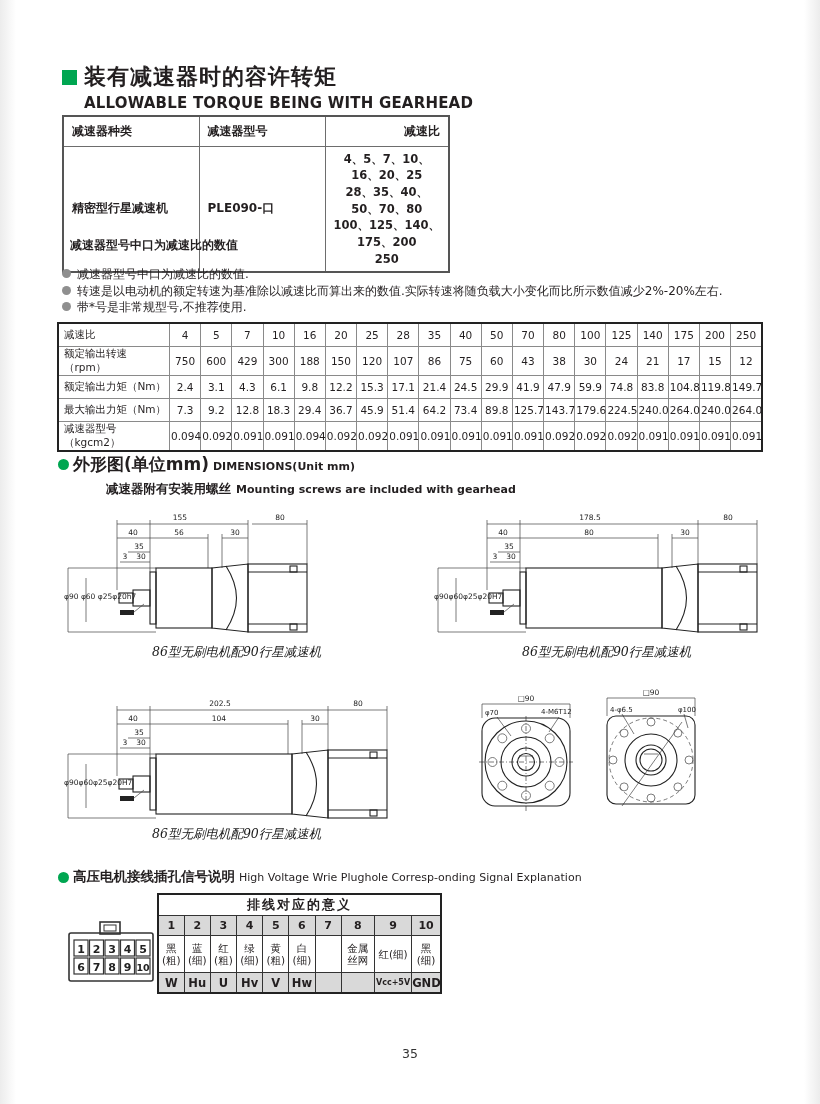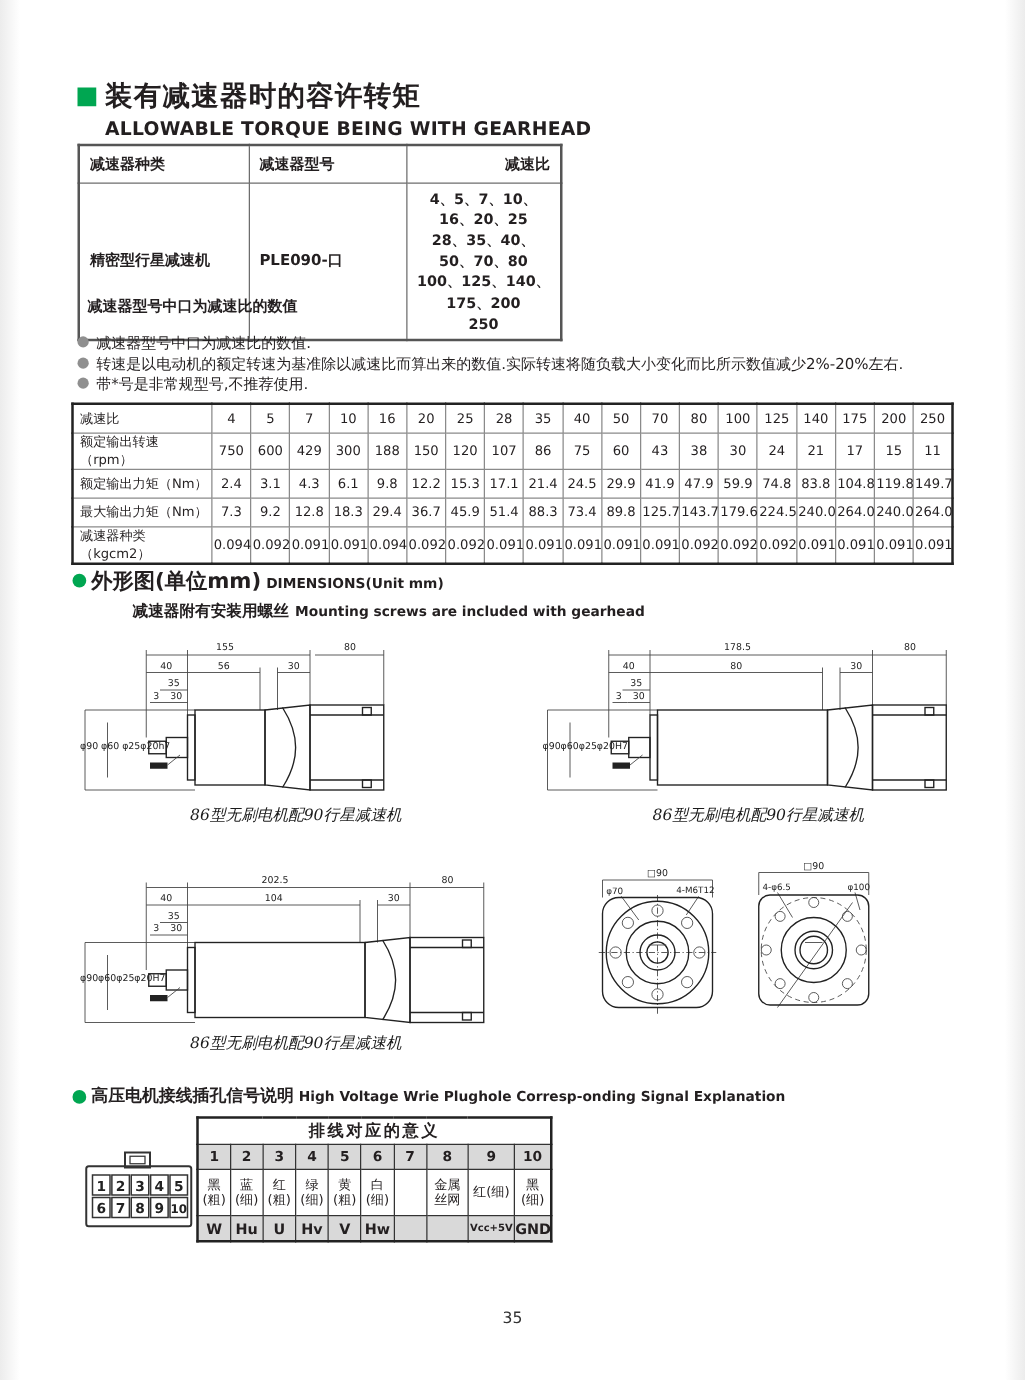--- a/index.html
+++ b/index.html
@@ -40,21 +40,21 @@
   .spec-table td:first-child{width:104px;text-align:left;padding-left:5px;font-size:10.5px;}
 
   
   .sec-head{display:flex;align-items:baseline;gap:4px;}
   .green-dot{width:11px;height:11px;border-radius:50%;background:#00A651;align-self:center;flex:0 0 auto;}
   .dim-zh{font-size:17px;font-weight:bold;}
   .dim-en{font-size:11px;font-weight:bold;}
   .dim-sub-zh{font-size:12.5px;font-weight:bold;}
   .dim-sub-en{font-size:11px;font-weight:bold;}
   .sig-zh{font-size:13.5px;font-weight:bold;}
-  .sig-en{font-size:11px;font-weight:bold;}
+  .sig-en{font-size:11px;font-weight:normal;}
 
   
   svg{display:block;}
   .draw-caption{font-family:"DejaVu Serif","Liberation Serif",serif;font-size:12.5px;color:#1a1a1a;font-style:italic;}
   .tl{stroke:#444;stroke-width:0.7;fill:none;}
   .tb{stroke:#222;stroke-width:1.1;fill:none;}
   .dimtxt{font-size:7.5px;fill:#222;font-family:"DejaVu Sans","Liberation Sans",sans-serif;}
 
   
   .sig-table{width:285px;border:2px solid #222;table-layout:fixed;background:#fff;}
@@ -157,21 +157,21 @@
           <td>86</td>
           <td>75</td>
           <td>60</td>
           <td>43</td>
           <td>38</td>
           <td>30</td>
           <td>24</td>
           <td>21</td>
           <td>17</td>
           <td>15</td>
-          <td>11</td>
+          <td>12</td>
         </tr>
     <tr>
       <td>额定输出力矩（Nm）</td>
     <td>2.4</td>
           <td>3.1</td>
           <td>4.3</td>
           <td>6.1</td>
           <td>9.8</td>
           <td>12.2</td>
           <td>15.3</td>
@@ -191,34 +191,34 @@
     <tr>
       <td>最大输出力矩（Nm）</td>
     <td>7.3</td>
           <td>9.2</td>
           <td>12.8</td>
           <td>18.3</td>
           <td>29.4</td>
           <td>36.7</td>
           <td>45.9</td>
           <td>51.4</td>
-          <td>88.3</td>
+          <td>64.2</td>
           <td>73.4</td>
           <td>89.8</td>
           <td>125.7</td>
           <td>143.7</td>
           <td>179.6</td>
           <td>224.5</td>
           <td>240.0</td>
           <td>264.0</td>
           <td>240.0</td>
           <td>264.0</td>
         </tr>
     <tr>
-      <td>减速器种类（kgcm2）</td>
+      <td>减速器型号（kgcm2）</td>
     <td>0.094</td>
           <td>0.092</td>
           <td>0.091</td>
           <td>0.091</td>
           <td>0.094</td>
           <td>0.092</td>
           <td>0.092</td>
           <td>0.091</td>
           <td>0.091</td>
           <td>0.091</td>

